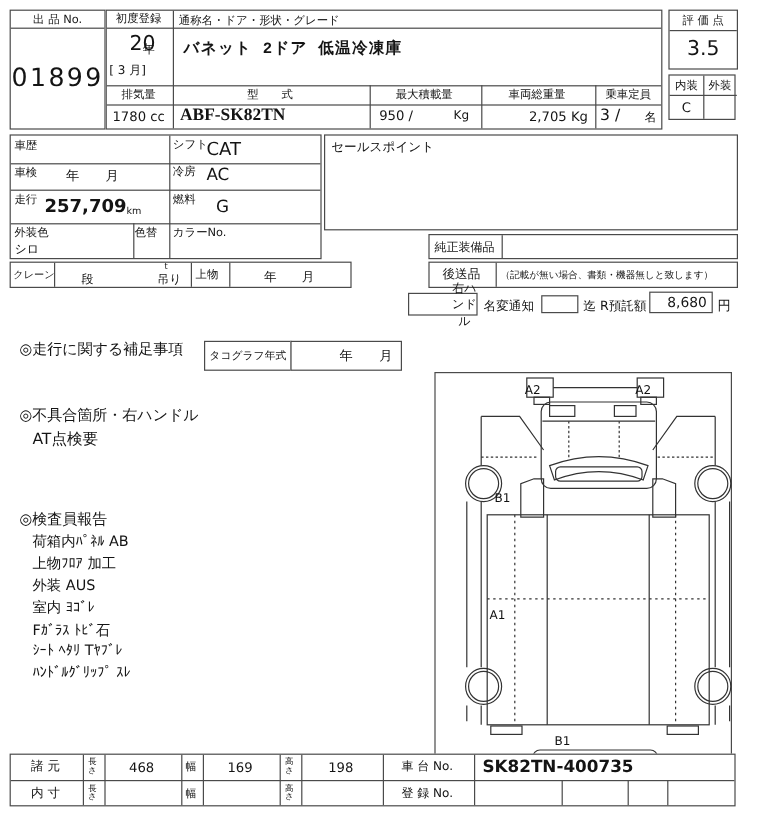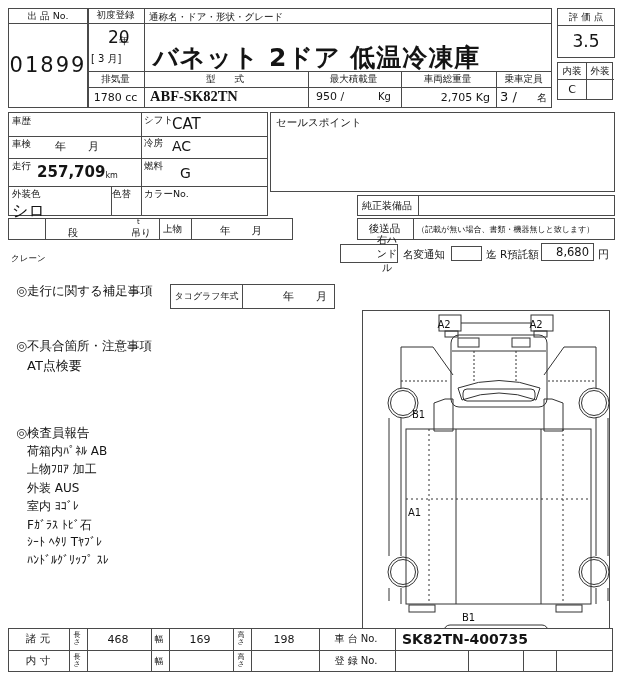--- a/index.html
+++ b/index.html
@@ -38,21 +38,21 @@
     <div class="hline" style="left:0;top:78px;width:462px;"></div>
     <div class="vline" style="left:219px;top:62px;height:36px;"></div>
     <div class="vline" style="left:312px;top:62px;height:36px;"></div>
     <div class="vline" style="left:407px;top:62px;height:36px;"></div>
   </div>
   <div class="cell lbl" style="left:88px;top:8px;width:55px;height:14px;">初度登録</div>
   <span class="t" style="left:108px;top:27px;font-size:17px;">20</span>
   <span class="t" style="left:119px;top:34px;font-size:10px;">年</span>
   <span class="t" style="left:91px;top:52px;font-size:10px;">[ 3 月]</span>
   <span class="t lbl" style="left:149px;top:11px;">通称名・ドア・形状・グレード</span>
-  <span class="t" style="left:153px;top:41px;font-size:25px;font-weight:bold;letter-spacing:1px;">バネット 2ドア 低温冷凍庫</span>
+  <span class="t" style="left:153px;top:31px;font-size:13px;font-weight:bold;letter-spacing:1px;font-family:Liberation Mono, monospace;">バネット 2ドア 低温冷凍庫</span>
   <div class="cell lbl" style="left:88px;top:72px;width:55px;height:14px;">排気量</div>
   <div class="cell" style="left:88px;top:86px;width:55px;height:22px;font-size:11px;">1780 cc</div>
   <div class="cell lbl" style="left:143px;top:72px;width:164px;height:14px;">型　　式</div>
   <span class="t" style="left:150px;top:88px;font-size:14.5px;font-weight:600;font-family:Liberation Serif, serif;">ABF-SK82TN</span>
   <div class="cell lbl" style="left:307px;top:72px;width:93px;height:14px;">最大積載量</div>
   <span class="t" style="left:316px;top:90px;font-size:11px;">950 /</span>
   <span class="t" style="left:378px;top:91px;font-size:10px;">Kg</span>
   <div class="cell lbl" style="left:400px;top:72px;width:95px;height:14px;">車両総重量</div>
   <div class="cell" style="left:400px;top:86px;width:90px;height:22px;justify-content:flex-end;font-size:11px;">2,705 Kg</div>
   <div class="cell lbl" style="left:495px;top:72px;width:57px;height:14px;">乗車定員</div>
@@ -88,30 +88,30 @@
   <span class="t lbl" style="left:144px;top:137px;">冷房</span>
   <span class="t" style="left:172px;top:138px;font-size:14px;">AC</span>
   <span class="t lbl" style="left:12px;top:160px;">走行</span>
   <div class="t" style="left:20px;top:163px;width:115px;display:flex;align-items:flex-end;justify-content:center;">
     <span style="font-size:15px;font-weight:600;">257,709</span>
     <span style="font-size:8px;margin-bottom:1px;">km</span>
   </div>
   <span class="t lbl" style="left:144px;top:160px;">燃料</span>
   <span class="t" style="left:180px;top:165px;font-size:14px;">G</span>
   <span class="t lbl" style="left:12px;top:188px;">外装色</span>
-  <span class="t" style="left:12px;top:201px;font-size:16px;">シロ</span>
+  <span class="t" style="left:12px;top:201px;font-size:10px;">シロ</span>
   <span class="t lbl" style="left:112px;top:188px;">色替</span>
   <span class="t lbl" style="left:144px;top:188px;">カラーNo.</span>
 
   <div class="box" style="left:8px;top:218px;width:285px;height:22px;">
     <div class="vline" style="left:36px;top:0;height:20px;"></div>
     <div class="vline" style="left:150px;top:0;height:20px;"></div>
     <div class="vline" style="left:182px;top:0;height:20px;"></div>
   </div>
-  <span class="t" style="left:11px;top:224px;font-size:8.5px;margin-top:29px;">クレーン</span>
+  <span class="t" style="left:11px;top:224px;font-size:8.5px;">クレーン</span>
   <span class="t" style="left:68px;top:226px;font-size:10px;">段</span>
   <span class="t" style="left:137px;top:218px;font-size:7px;">t</span>
   <span class="t" style="left:131px;top:226px;font-size:10px;">吊り</span>
   <span class="t lbl" style="left:163px;top:223px;">上物</span>
   <span class="t" style="left:220px;top:224px;font-size:10.5px;">年　　月</span>
 
   <div class="box" style="left:270px;top:112px;width:345px;height:80px;"></div>
   <span class="t" style="left:276px;top:116px;font-size:10.5px;">セールスポイント</span>
 
   <div class="box" style="left:357px;top:195px;width:258px;height:21px;">
@@ -134,21 +134,21 @@
   <div class="box" style="left:541px;top:243px;width:53px;height:18px;"></div>
   <div class="cell" style="left:541px;top:243px;width:48px;height:18px;justify-content:flex-end;font-size:11.5px;padding-left:38px;">8,680</div>
   <span class="t" style="left:598px;top:247px;font-size:11px;">円</span>
 
   <span class="t" style="left:16px;top:283px;font-size:12.5px;">◎走行に関する補足事項</span>
   <div class="box" style="left:170px;top:284px;width:73px;height:25px;"></div>
   <div class="cell" style="left:170px;top:284px;width:73px;height:25px;font-size:9px;">タコグラフ年式</div>
   <div class="box" style="left:242px;top:284px;width:93px;height:25px;"></div>
   <div class="cell" style="left:242px;top:284px;width:85px;height:25px;justify-content:flex-end;font-size:11px;">年　　月</div>
 
-  <span class="t" style="left:16px;top:338px;font-size:12.5px;">◎不具合箇所・注意事項</span>
+  <span class="t" style="left:16px;top:338px;font-size:12.5px;">◎不具合箇所・右ハンドル</span>
   <span class="t" style="left:27px;top:357px;font-size:13px;">AT点検要</span>
 
   <span class="t" style="left:16px;top:425px;font-size:12.5px;">◎検査員報告</span>
   <span class="t" style="left:27px;top:443px;font-size:12px;">荷箱内ﾊﾟﾈﾙ AB</span>
   <span class="t" style="left:27px;top:461px;font-size:12px;">上物ﾌﾛｱ 加工</span>
   <span class="t" style="left:27px;top:480px;font-size:12px;">外装 AUS</span>
   <span class="t" style="left:27px;top:498px;font-size:12px;">室内 ﾖｺﾞﾚ</span>
   <span class="t" style="left:27px;top:517px;font-size:12px;">Fｶﾞﾗｽ ﾄﾋﾞ石</span>
   <span class="t" style="left:27px;top:535px;font-size:12px;">ｼｰﾄ ﾍﾀﾘ Tﾔﾌﾞﾚ</span>
   <span class="t" style="left:27px;top:553px;font-size:12px;">ﾊﾝﾄﾞﾙｸﾞﾘｯﾌﾟ ｽﾚ</span>

